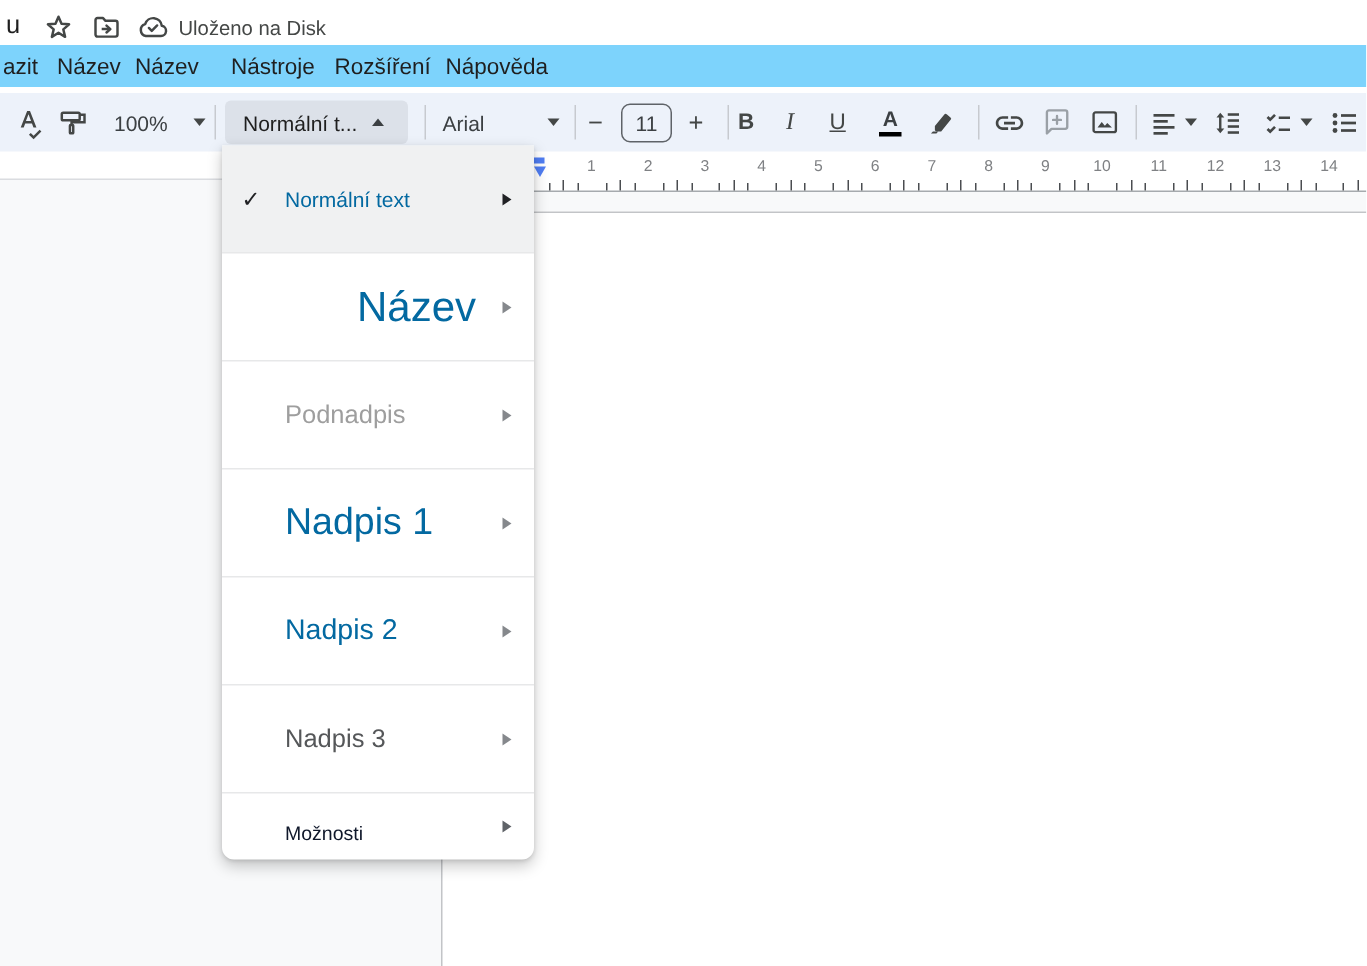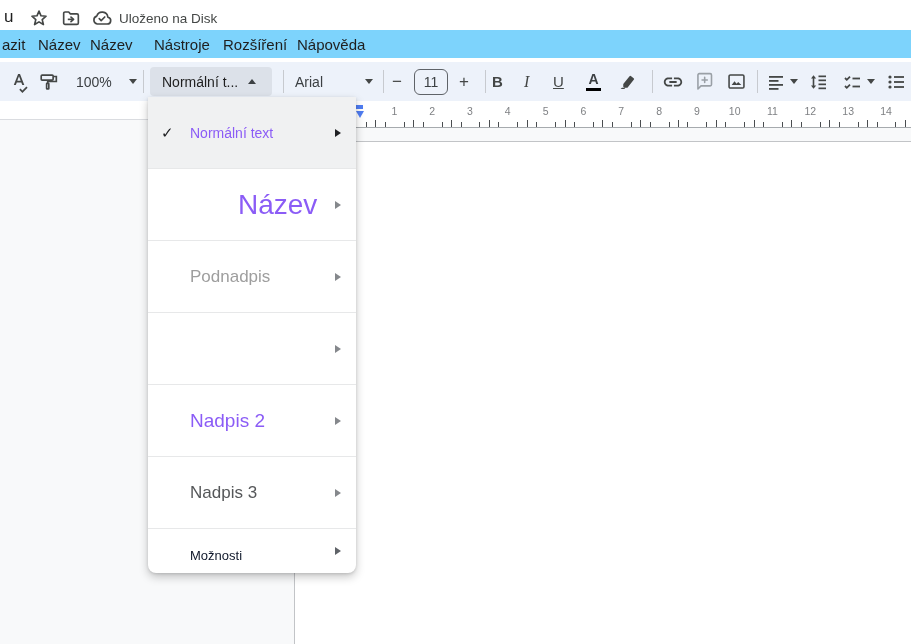--- a/index.html
+++ b/index.html
@@ -43,21 +43,21 @@
 
   
   .canvas { position:absolute; left:0; top:120px; width:100%; height:524px; background:#f8f9fa; }
   .page { position:absolute; left:294px; top:141px; width:617px; height:503px; background:#fff; border-left:1px solid #c2c4c7; border-top:1px solid #c2c4c7; }
 
   
   .styles-menu { position:absolute; left:148px; top:97px; width:208px; background:#fff; border-radius:0 0 8px 8px; box-shadow:0 4px 10px rgba(0,0,0,.22), 0 1px 3px rgba(0,0,0,.12); z-index:10; overflow:hidden; }
   .mi { position:relative; display:flex; align-items:center; cursor:pointer; }
   .mi + .mi { border-top:1px solid #e7e8e9; }
   .mi-check { position:absolute; left:13px; font-size:15px; color:#202124; }
-  .mi-label { margin-left:42px; color:#8b5cf6; white-space:nowrap; }
+  .mi-label { margin-left:42px; color:#0369a1; white-space:nowrap; }
   .mi-arrow { position:absolute; right:15px; width:0; height:0; border-top:4.5px solid transparent; border-bottom:4.5px solid transparent; border-left:6.5px solid #85888c; }
   .mi-0 { height:71px; background:#f0f1f2; }
   .mi-0 .mi-label { font-size:14px; }
   .mi-0 .mi-arrow { border-left-color:#202124; }
   .mi-1 { height:72px;padding-left:48px; } .mi-1 .mi-label { font-size:28px; }
   .mi-2 { height:72px; } .mi-2 .mi-label { font-size:17px; color:#9e9e9e; }
   .mi-3 { height:72px; } .mi-3 .mi-label { font-size:25px; }
   .mi-4 { height:72px; } .mi-4 .mi-label { font-size:19px; }
   .mi-5 { height:72px; } .mi-5 .mi-label { font-size:17px; color:#555759; }
   .mi-6 { height:45px; } .mi-6 .mi-label { font-size:13px; color:#0f172a;margin-top:8px; }
@@ -249,20 +249,21 @@
     </div>
     <div class="mi mi-1">
       <span class="mi-label">Název</span>
       <span class="mi-arrow"></span>
     </div>
     <div class="mi mi-2">
       <span class="mi-label">Podnadpis</span>
       <span class="mi-arrow"></span>
     </div>
     <div class="mi mi-3">
+      <span class="mi-label">Nadpis 1</span>
       <span class="mi-arrow"></span>
     </div>
     <div class="mi mi-4">
       <span class="mi-label">Nadpis 2</span>
       <span class="mi-arrow"></span>
     </div>
     <div class="mi mi-5">
       <span class="mi-label">Nadpis 3</span>
       <span class="mi-arrow"></span>
     </div>

